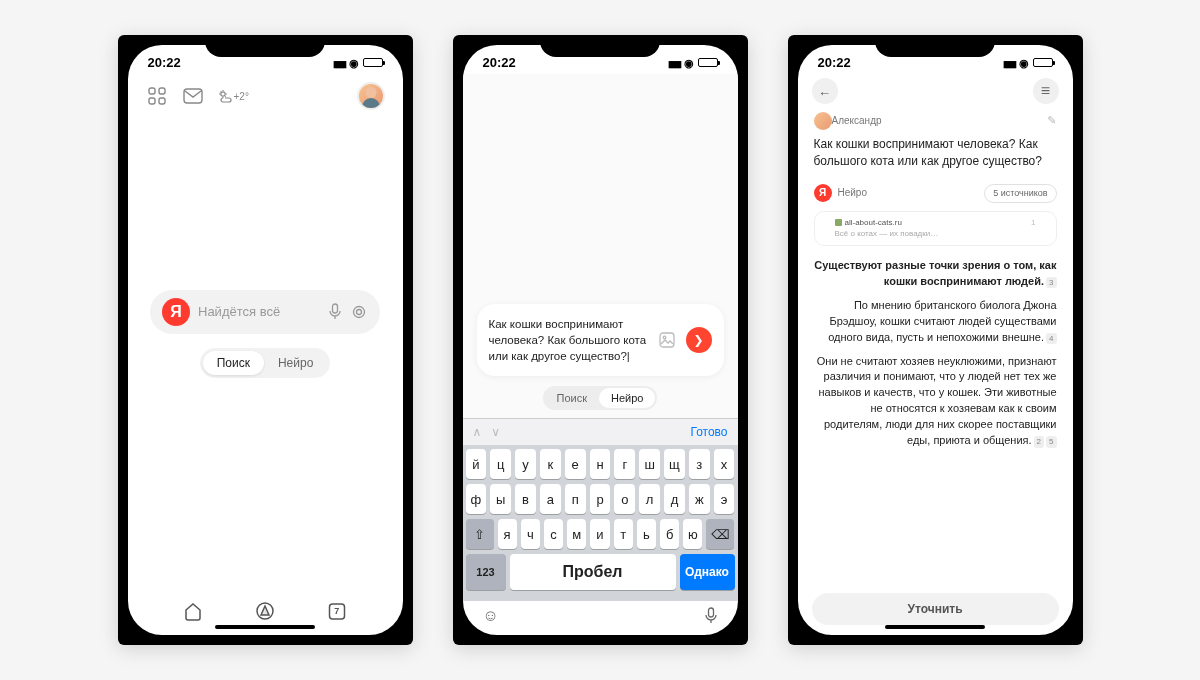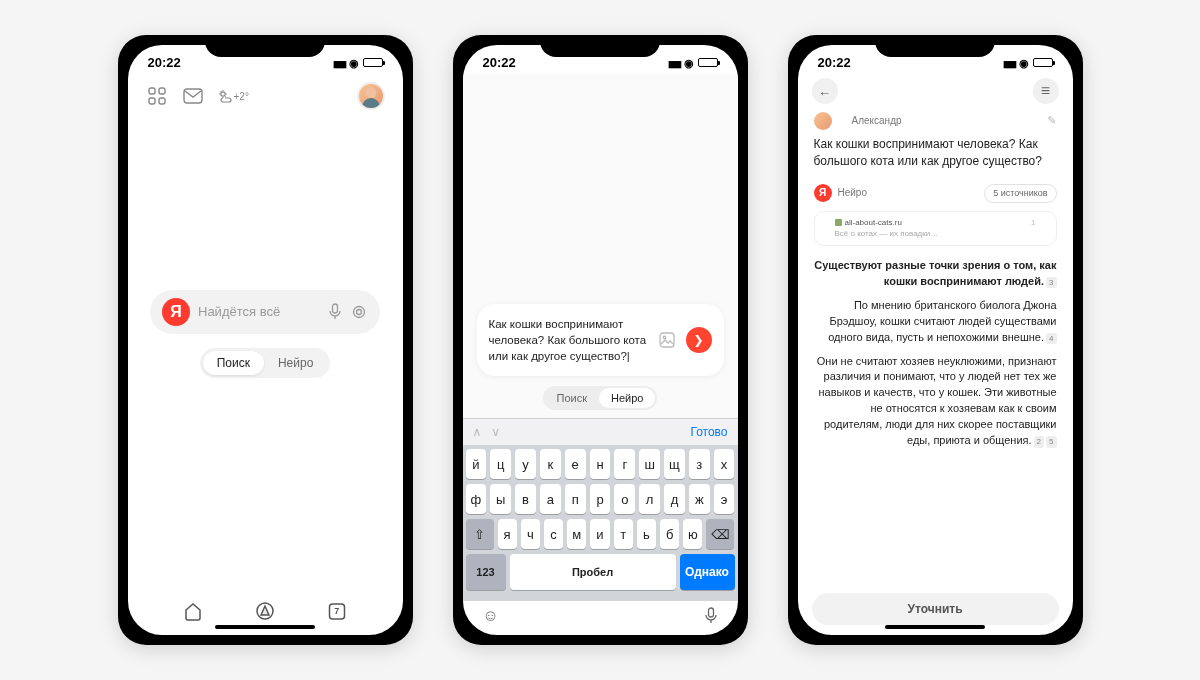--- a/index.html
+++ b/index.html
@@ -10,21 +10,21 @@
     justify-content: center;
     align-items: center;
     gap: 40px;
     height: 680px;
     width: 1200px;
   }
   .phone {
     width: 295px;
     height: 610px;
     background: #000;
-    border-radius: 28px;
+    border-radius: 6px;
     padding: 10px;
     position: relative;
     box-shadow: 0 4px 20px rgba(0,0,0,0.15);
   }
   .screen {
     width: 100%;
     height: 100%;
     background: #fff;
     border-radius: 34px;
     overflow: hidden;
@@ -103,30 +103,30 @@
   .kb-nav { display: flex; gap: 10px; color: #bbb; }
   .kb-done { color: #007aff; font-weight: 500; }
   .keyboard { background: #d1d4d9; padding: 4px 3px 6px; }
   .krow { display: flex; gap: 4px; justify-content: center; margin-bottom: 5px; }
   .key { background: #fff; border-radius: 4px; box-shadow: 0 1px 0 rgba(0,0,0,0.25); height: 30px; flex: 1; display: flex; align-items: center; justify-content: center; font-size: 13px; min-width: 0; color: #222; }
   .key.fn { background: #aeb3bd; }
   .key.shift { flex: 0 0 28px; }
   .key.bksp { flex: 0 0 28px; }
   .krow.r4 .key { height: 36px; font-weight: bold; }
   .key.num { flex: 0 0 40px; font-size: 11px; }
-  .key.space { flex: 2.5; font-size: 11px; }
+  .key.space { flex: 2.5; font-size: 16px; }
   .key.go { flex: 0 0 55px; background: #007aff; color: #fff; font-size: 12px; }
   .kb-bottom { display: flex; justify-content: space-between; padding: 6px 20px 10px; color: #666; font-size: 16px; }
 
   
   .p3-content { flex: 1; overflow: hidden; padding: 0 16px; font-size: 11px; line-height: 1.45; color: #222; }
   .p3-top { display: flex; justify-content: space-between; align-items: center; padding: 4px 14px 8px; }
   .back-btn { width: 26px; height: 26px; border-radius: 50%; background: #f0f0f0; display: flex; align-items: center; justify-content: center; color: #555; font-size: 13px; }
   .menu-btn { width: 26px; height: 26px; border-radius: 50%; background: #f0f0f0; display: flex; align-items: center; justify-content: center; color: #666; }
-  .user-row { display: flex; align-items: center; gap: 20px; margin-bottom: 6px; }
+  .user-row { display: flex; align-items: center; gap: 0; margin-bottom: 6px; }
   .small-av { width: 18px; height: 18px; border-radius: 50%; background: linear-gradient(135deg,#f8c291,#e89a72); }
   .user-name { font-size: 10px; color: #777; font-weight: 500; }
   .edit-ic { margin-left: auto; color: #bbb; font-size: 11px; }
   .user-q { font-size: 12px; font-weight: 500; margin-bottom: 14px; line-height: 1.4; }
   .neuro-row { display: flex; align-items: center; gap: 6px; margin-bottom: 8px; font-size: 10px; }
   .neuro-ic { width: 18px; height: 18px; border-radius: 50%; background: #ff3b30; color: #fff; display: flex; align-items: center; justify-content: center; font-size: 10px; font-weight: 700; }
   .neuro-lbl { color: #777; font-weight: 500; }
   .src-chip { margin-left: auto; border: 1px solid #e0e0e0; border-radius: 12px; padding: 2px 8px; font-size: 9px; color: #666; }
   .src-cards { display: flex; gap: 6px; margin-bottom: 12px; }
   .src-card { flex: 1; border: 1px solid #eee; border-radius: 10px; padding: 5px 20px; font-size: 8px; overflow: hidden; }

